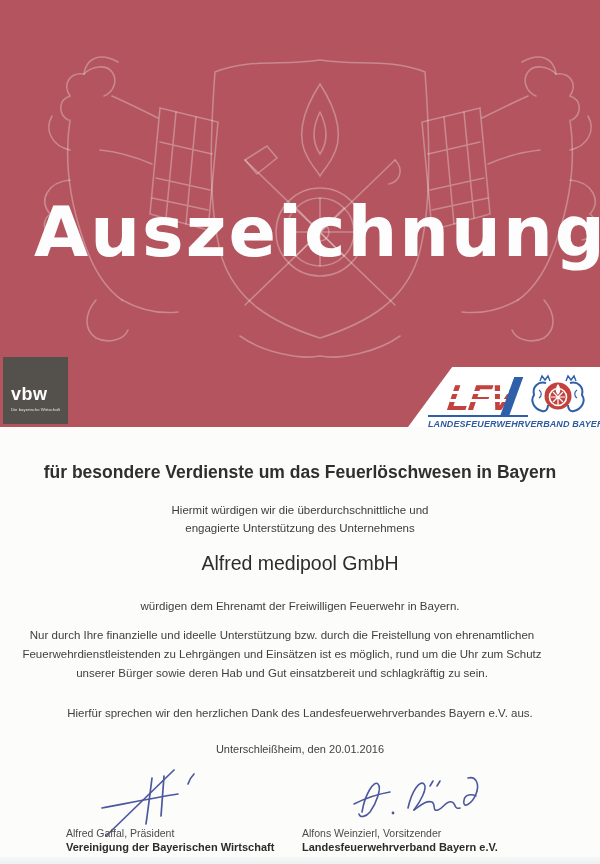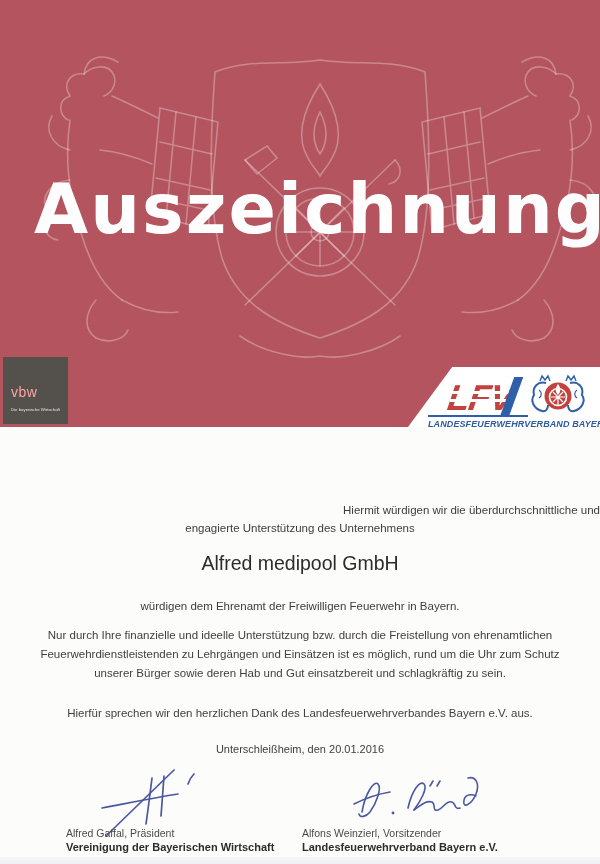--- a/index.html
+++ b/index.html
@@ -12,35 +12,35 @@
     position:relative;width:600px;height:864px;overflow:hidden;
     background:#fcfcfa;
   }
   
   #banner{
     position:absolute;left:0;top:0;width:600px;height:427px;
     background:var(--banner-red,#b3545e);
   }
   #watermark{position:absolute;left:0;top:0;}
   #banner-title{
-    position:absolute;left:34px;top:161px;width:560px;height:96px;
+    position:absolute;left:34px;top:184px;width:560px;height:96px;
     line-height:96px;
     font-family:"DejaVu Sans",sans-serif;font-weight:bold;
     font-size:70px;letter-spacing:2px;color:#fdfdfd;
     white-space:nowrap;
     text-align:center;
   }
   
   #vbw-logo{
     position:absolute;left:3px;top:357px;width:65px;height:67px;
     background:var(--vbw-gray,#54504b);
   }
   #vbw-name{
     position:absolute;left:8px;top:27px;
-    color:#fca5a5;font-weight:normal;font-size:14px;letter-spacing:.5px;
+    color:#ffffff;font-weight:bold;font-size:18px;letter-spacing:.5px;
   }
   #vbw-tagline{
     position:absolute;left:8px;top:50px;
     color:rgba(255,255,255,.85);font-size:6px;white-space:nowrap;
     transform:scale(.72);transform-origin:left top;
   }
   
   #lfv-logo{position:absolute;left:408px;top:367px;width:192px;height:62px;}
   #lfv-bg{
     position:absolute;left:0;top:0;width:192px;height:60px;background:#ffffff;
@@ -65,26 +65,26 @@
   }
   #lfv-caption{
     position:absolute;left:20px;top:51.5px;width:172px;
     font-size:9px;font-weight:bold;font-style:italic;letter-spacing:.1px;
     color:#2d5ba0;white-space:nowrap;
   }
   
   .center-line{position:absolute;left:0;width:600px;text-align:center;}
   #headline{top:462px;font-size:17.5px;font-weight:bold;color:#2f2f2e;line-height:20px;}
   .intro{font-size:11.5px;color:#3d3d3b;line-height:18px;}
-  #intro-1{top:501px;text-align:right;}
+  #intro-1{top:501px;}
   #intro-2{top:519px;}
   #recipient{top:551px;font-size:19.5px;color:#2c2c2c;line-height:24px;}
   #recipient-context{top:598px;font-size:11.5px;color:#3d3d3b;line-height:16px;}
   #body-paragraph{
-    position:absolute;left:30px;top:626px;width:540px;text-align:center;
+    position:absolute;left:12px;top:626px;width:540px;text-align:center;
     font-size:11.5px;color:#403f3d;line-height:19px;
   }
   #thanks-line{top:705px;font-size:11.5px;color:#403f3d;line-height:16px;}
   #dateline{top:742px;font-size:11px;color:#3e3e3c;line-height:14px;}
   
   #sig-left{position:absolute;left:100px;top:766px;}
   #sig-right{position:absolute;left:352px;top:770px;}
   .sig-block{position:absolute;width:230px;text-align:left;}
   .sig-name{font-size:10.5px;color:#4b4b49;line-height:12px;}
   .sig-org{font-size:11px;font-weight:bold;color:#2c2c2b;line-height:13px;margin-top:2px;}
@@ -159,20 +159,21 @@
       <path d="M13,16 c3,2 3,6 0,8 M51,16 c-3,2 -3,6 0,8" fill="none" stroke="#2f5fa9" stroke-width="1.2"></path>
       <circle cx="32" cy="22" r="13.5" fill="#c2423e"></circle>
       <circle cx="32" cy="23" r="8.5" fill="none" stroke="#ffffff" stroke-width="1.6"></circle>
       <path d="M32,24 l0,7 M25,23 l14,0 M27,18 l10,10 M37,18 l-10,10" stroke="#ffffff" stroke-width="1.2"></path>
       <path d="M32,10 C29,14 29,18 32,21 C35,18 35,14 32,10 Z" fill="#ffffff"></path>
     </svg>
     <div id="lfv-underline"></div>
     <div id="lfv-caption">LANDESFEUERWEHRVERBAND BAYERN</div>
   </div>
 
+  <div id="headline" class="center-line">für besondere Verdienste um das Feuerlöschwesen in Bayern</div>
   <div id="intro-1" class="center-line intro">Hiermit würdigen wir die überdurchschnittliche und</div>
   <div id="intro-2" class="center-line intro">engagierte Unterstützung des Unternehmens</div>
   <div id="recipient" class="center-line">Alfred medipool GmbH</div>
   <div id="recipient-context" class="center-line">würdigen dem Ehrenamt der Freiwilligen Feuerwehr in Bayern.</div>
   <div id="body-paragraph">Nur durch Ihre finanzielle und ideelle Unterstützung bzw. durch die Freistellung von ehrenamtlichen Feuerwehrdienstleistenden zu Lehrgängen und Einsätzen ist es möglich, rund um die Uhr zum Schutz unserer Bürger sowie deren Hab und Gut einsatzbereit und schlagkräftig zu sein.</div>
   <div id="thanks-line" class="center-line">Hierfür sprechen wir den herzlichen Dank des Landesfeuerwehrverbandes Bayern e.V. aus.</div>
   <div id="dateline" class="center-line">Unterschleißheim, den 20.01.2016</div>
 
   <svg id="sig-left" width="115" height="72" viewBox="0 0 115 72">
     <g fill="none" stroke="#3c4a97" stroke-width="1.7" stroke-linecap="round" opacity="0.92">

